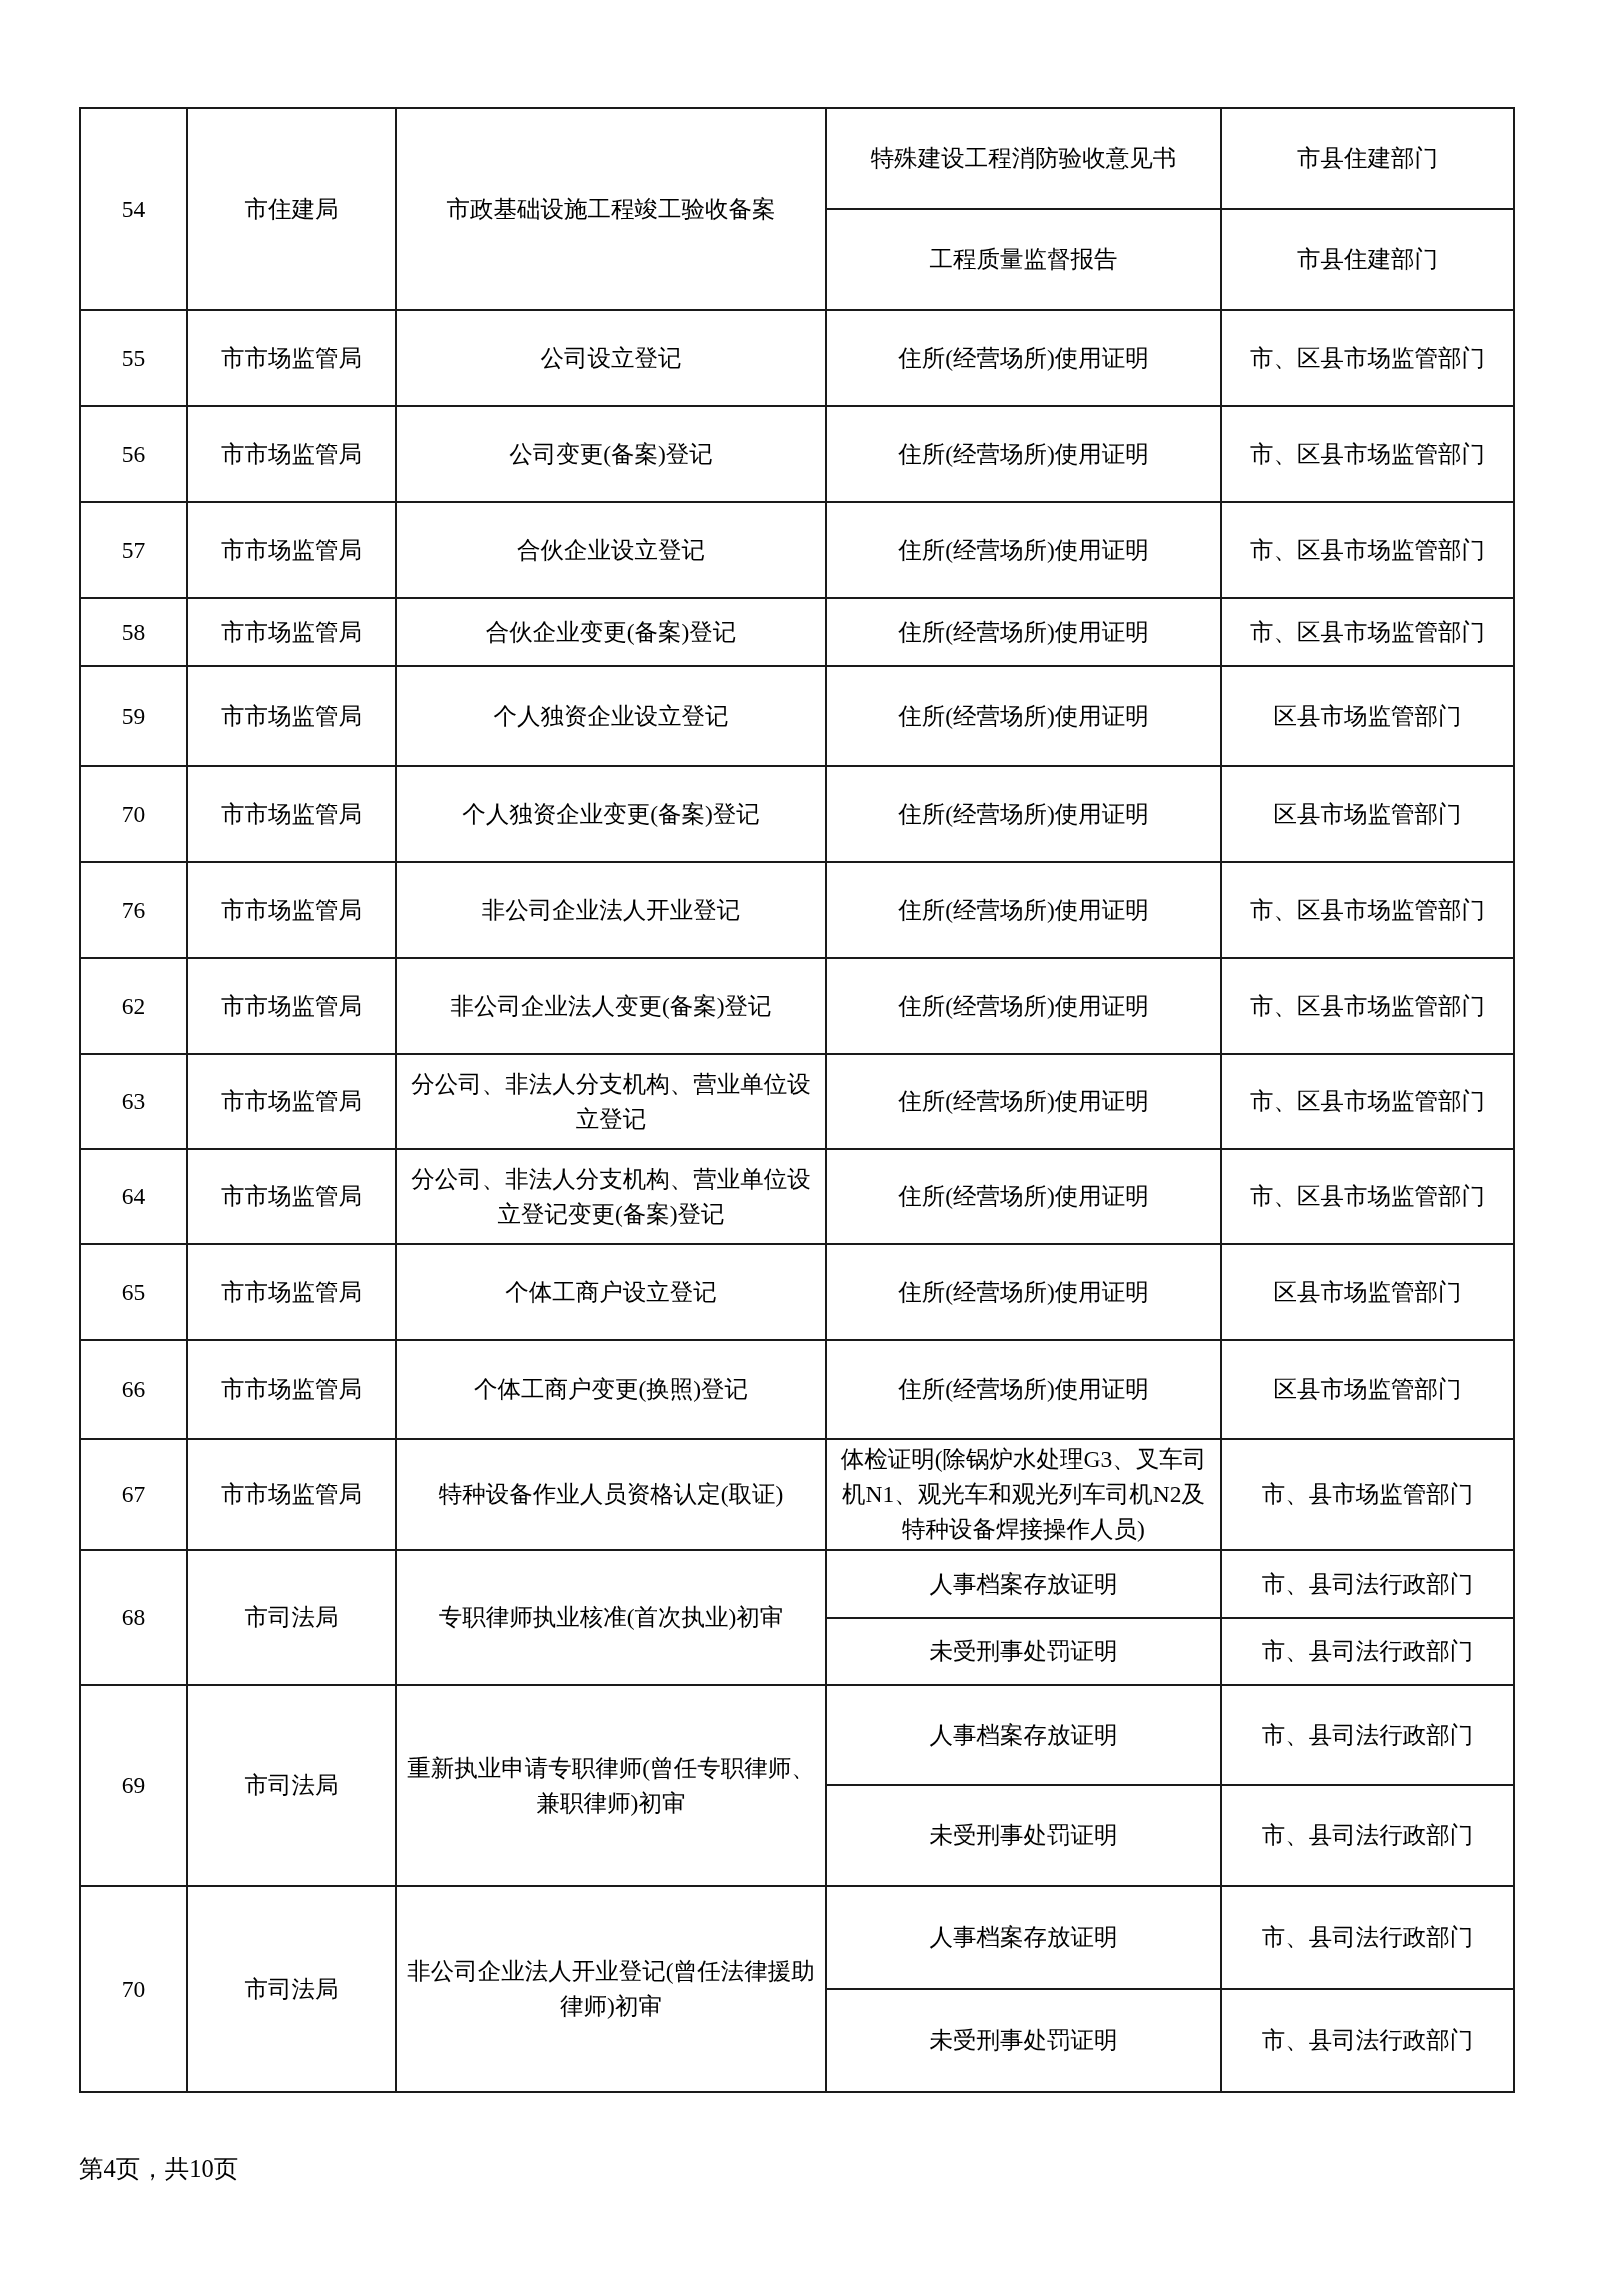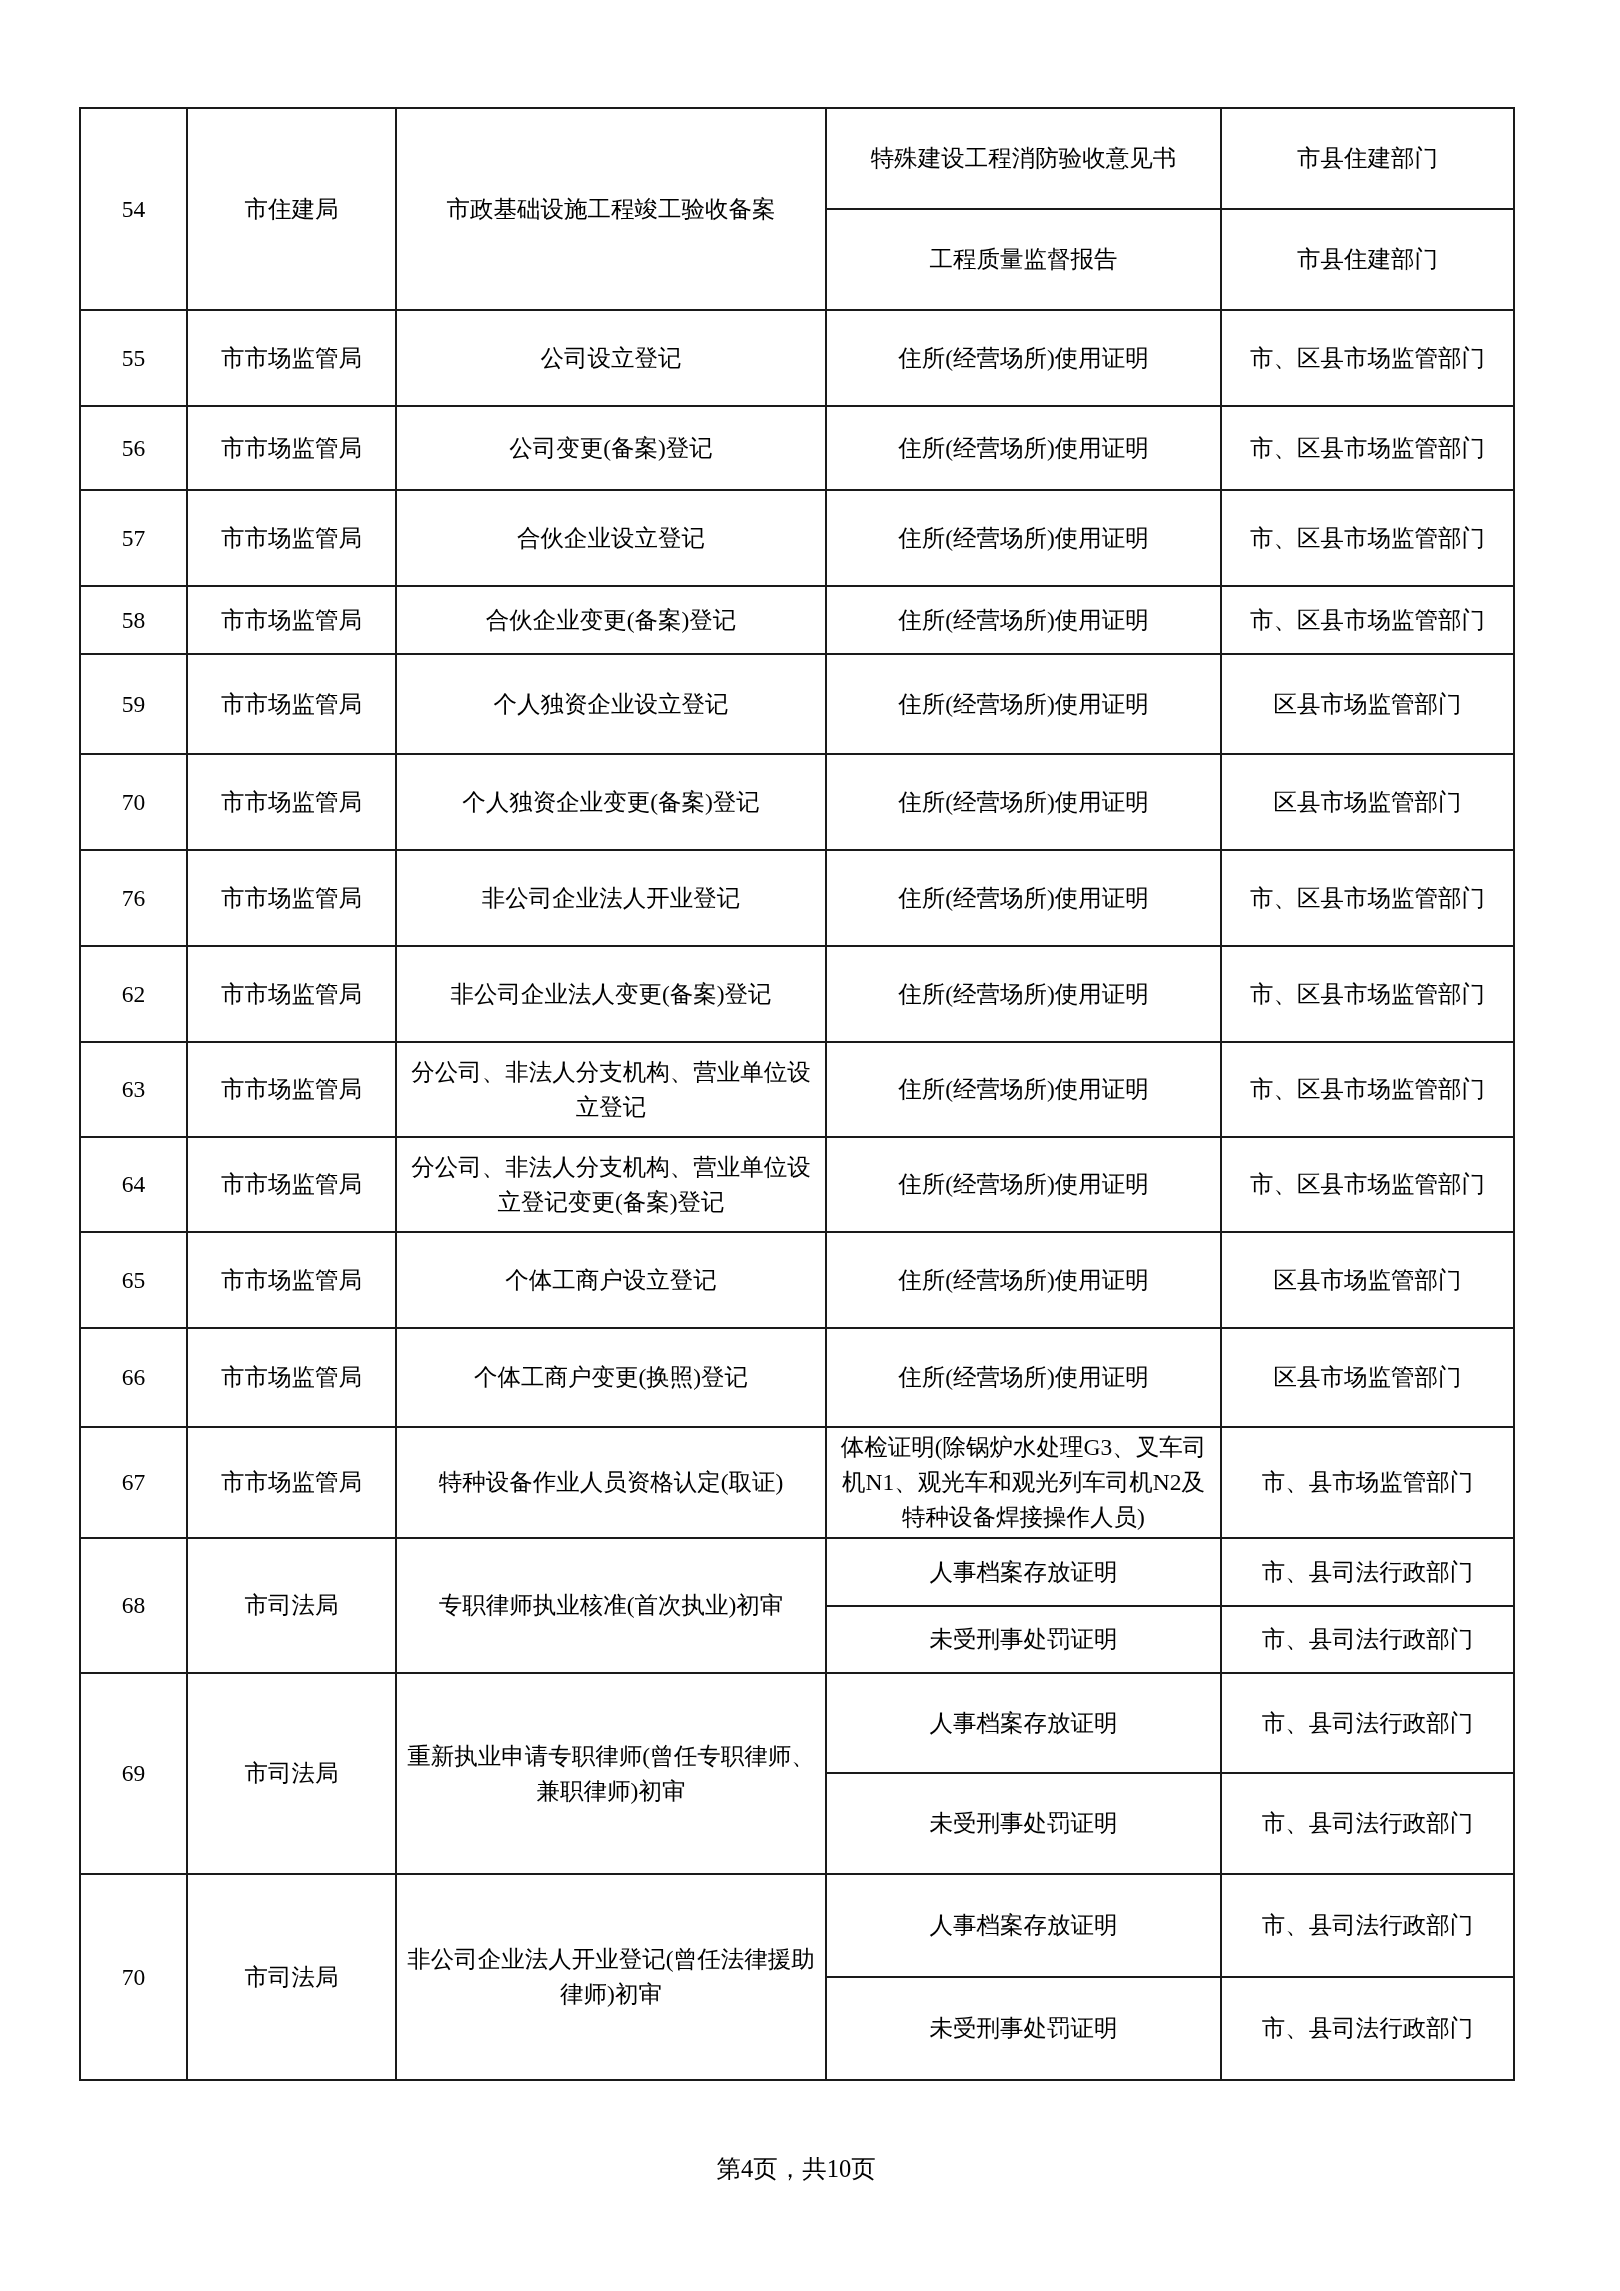--- a/index.html
+++ b/index.html
@@ -15,21 +15,21 @@
   }
   table.doc-table td{
     border:2px solid #1a1a1a;
     text-align:center;vertical-align:middle;
     font-size:23.5px;line-height:35px;
     padding:2px 5.9px;box-sizing:border-box;
     word-break:break-all;
   }
   .footer{
     position:absolute;left:79px;top:2152px;width:1434px;
-    text-align:center;font-size:24.5px;color:#000;
+    text-align:left;font-size:24.5px;color:#000;
   }
 </style>
 </head>
 <body>
 
 <div class="page">
 
   <table class="doc-table">
     <colgroup>
       <col style="width:107px">
@@ -53,21 +53,21 @@
       </tr>
 
       <tr style="height:96px">
         <td>55</td>
         <td>市市场监管局</td>
         <td>公司设立登记</td>
         <td>住所(经营场所)使用证明</td>
         <td>市、区县市场监管部门</td>
       </tr>
 
-      <tr style="height:84px">
+      <tr style="height:96px">
         <td>56</td>
         <td>市市场监管局</td>
         <td>公司变更(备案)登记</td>
         <td>住所(经营场所)使用证明</td>
         <td>市、区县市场监管部门</td>
       </tr>
 
       <tr style="height:96px">
         <td>57</td>
         <td>市市场监管局</td>

